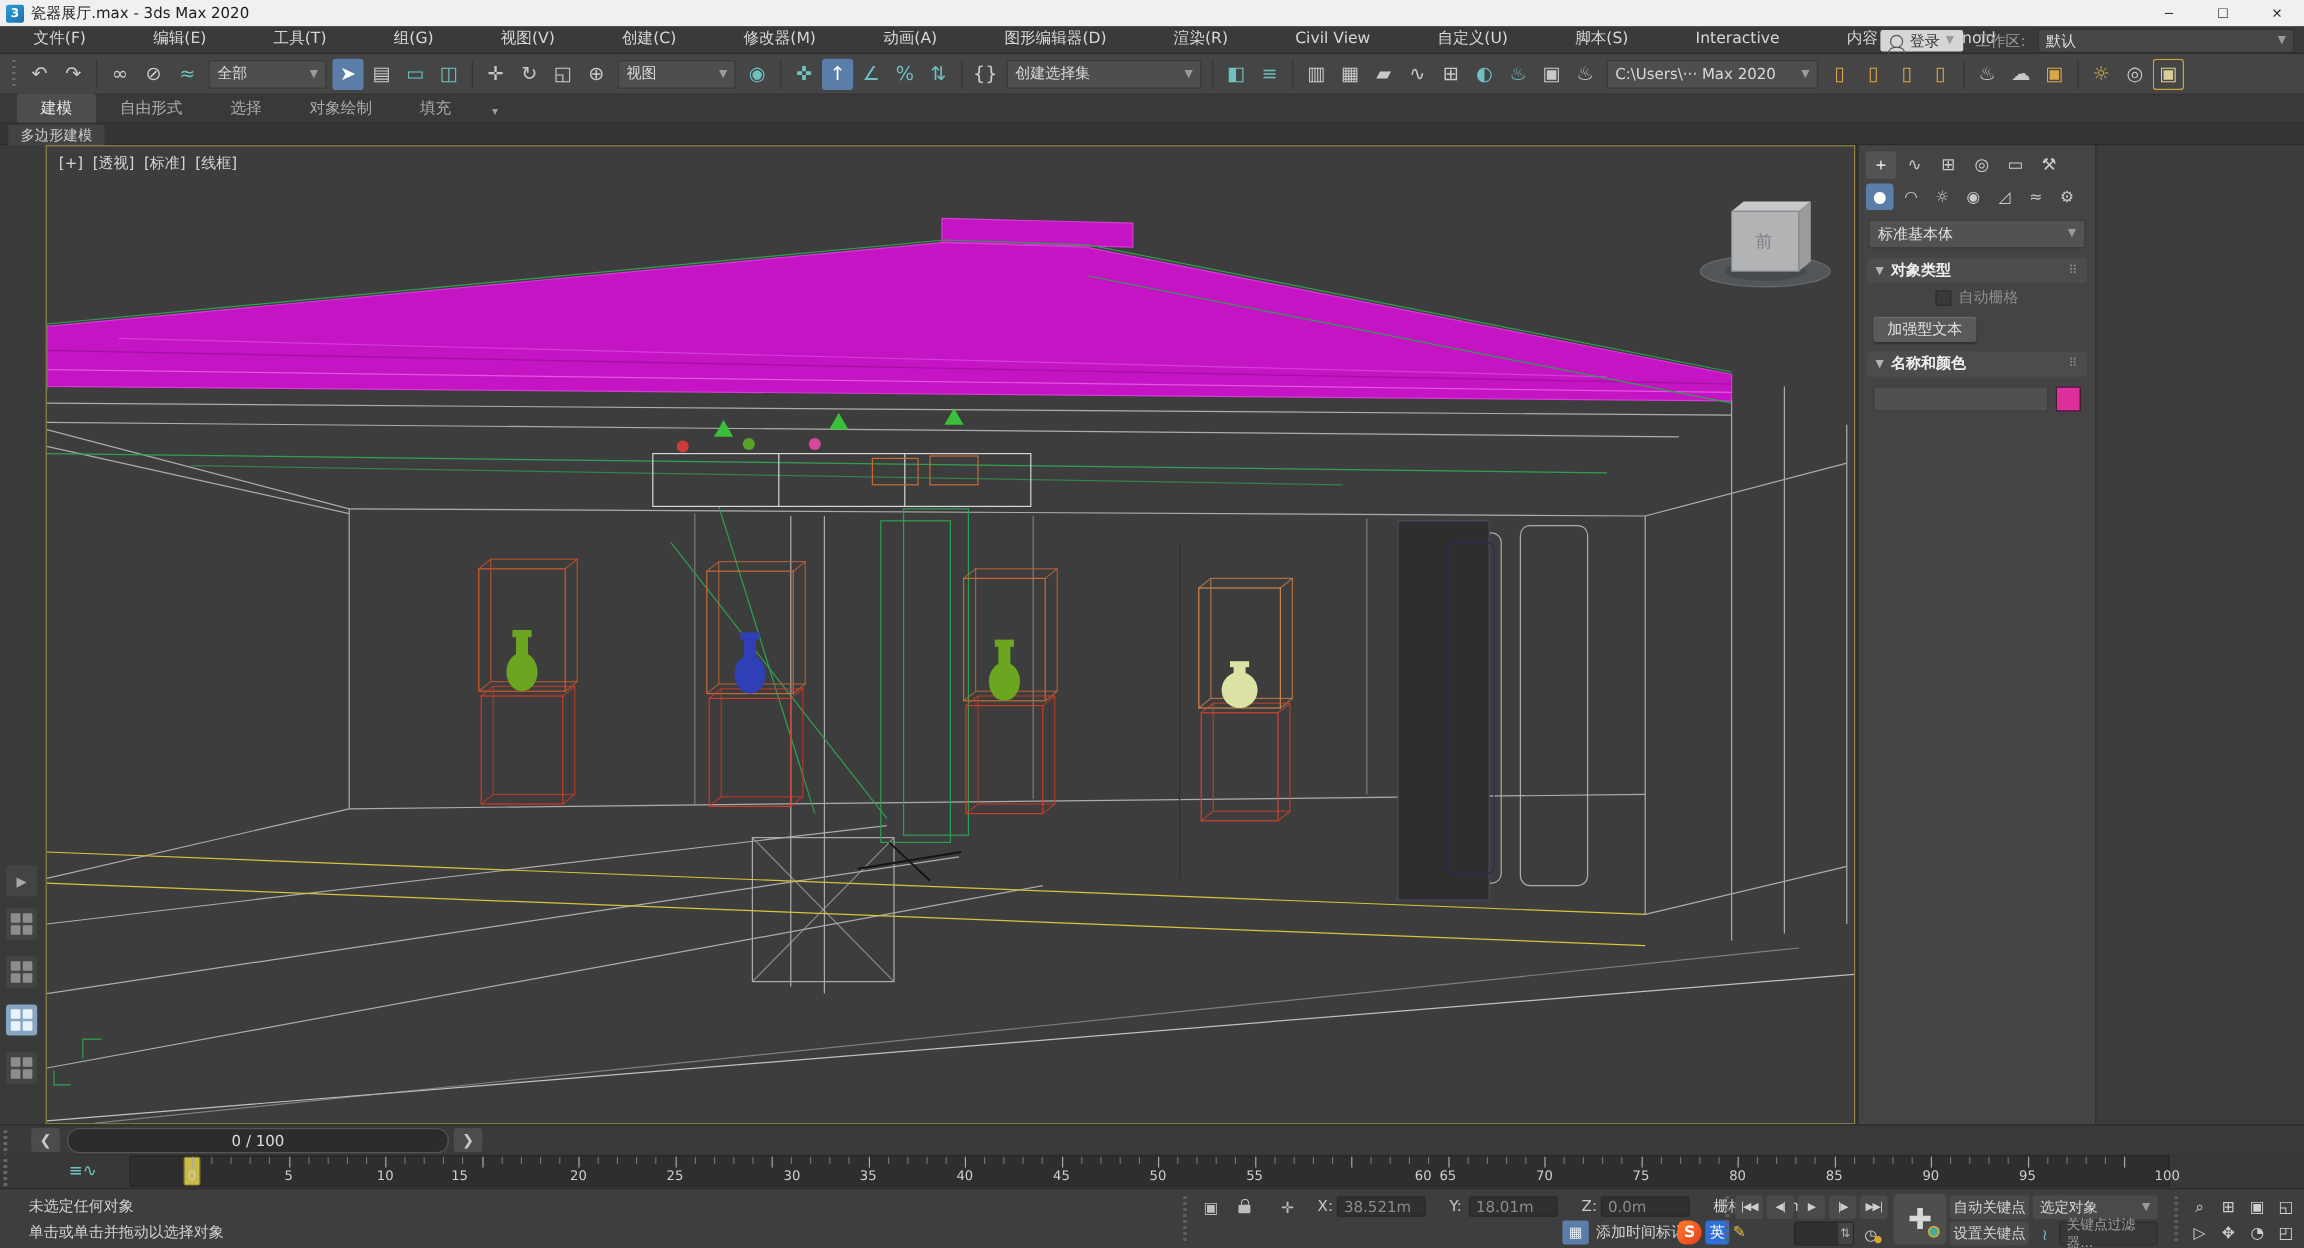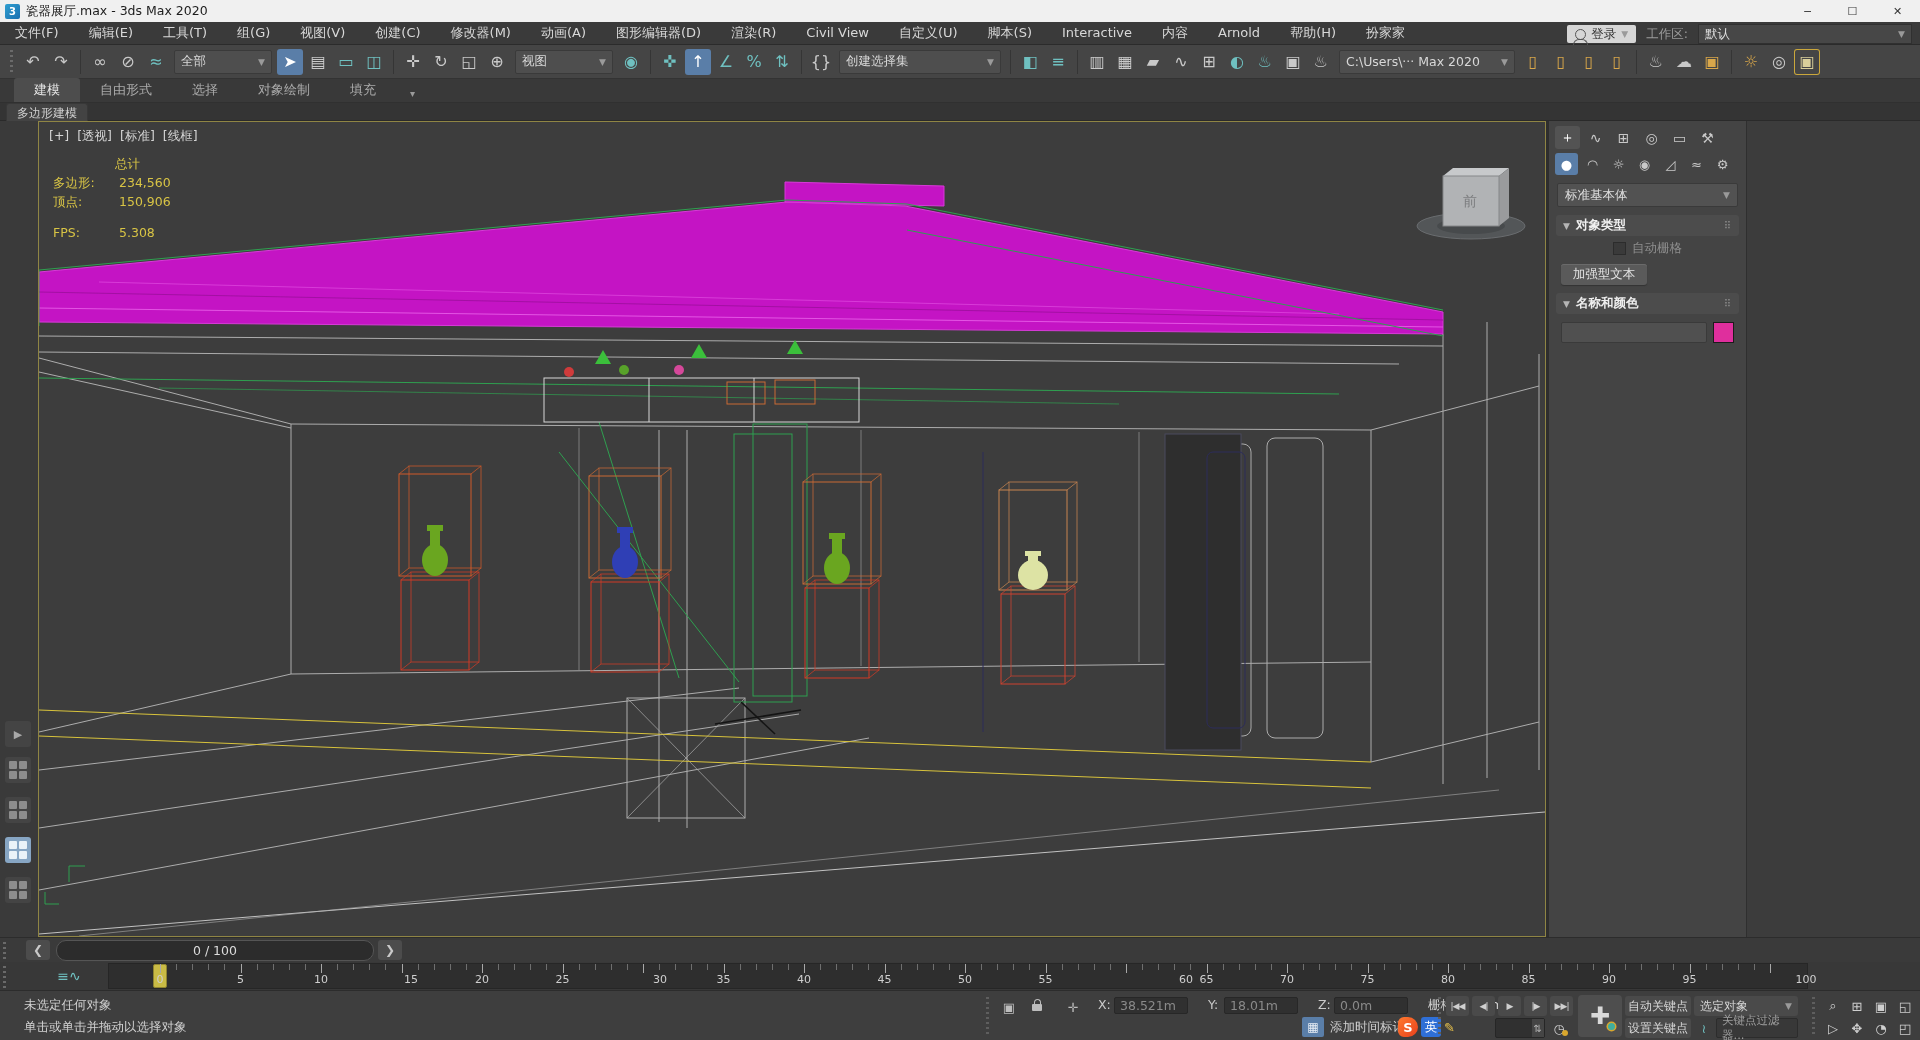--- a/index.html
+++ b/index.html
@@ -8,21 +8,21 @@
        background:#2e2e2e;-webkit-font-smoothing:antialiased;}
   
   #titlebar{position:absolute;left:0;top:0;width:100%;height:22px;background:#f0f0f0;display:flex;align-items:center;}
   #appicon{width:15px;height:15px;margin:0 6px 0 5px;border-radius:2px;background:linear-gradient(135deg,#2f9fd0,#1b6fb0);
            color:#fff;font-size:10px;font-weight:bold;display:flex;align-items:center;justify-content:center;}
   #title{color:#1c1c1c;font-size:12.5px;}
   #winbtns{position:absolute;right:0;top:0;height:22px;display:flex;}
   .winbtn{width:45px;height:22px;display:flex;align-items:center;justify-content:center;color:#333;font-size:11px;}
   
   #menubar{position:absolute;left:0;top:22px;width:100%;height:23px;background:#3a3a3a;display:flex;align-items:center;border-bottom:1px solid #2b2b2b;box-sizing:border-box;}
-  .mitem{padding:0 15px;color:#d8d8d8;font-size:13px;line-height:22px;white-space:nowrap;}
+  .mitem{padding:0 28px;color:#d8d8d8;font-size:13px;line-height:22px;white-space:nowrap;}
   #menubar-right{position:absolute;right:8px;top:2px;display:flex;align-items:center;gap:10px;}
   #login-pill{height:18px;background:#d6d6d6;border-radius:2px;display:flex;align-items:center;gap:5px;padding:0 8px;color:#333;}
   .person{width:9px;height:9px;border:1.5px solid #555;border-radius:50%;position:relative;}
   .person::after{content:"";position:absolute;left:-3px;top:9px;width:13px;height:5px;border:1.5px solid #555;border-bottom:none;border-radius:6px 6px 0 0;}
   #workspace-label{color:#9c9c9c;}
   #workspace-dd{width:200px;height:18px;background:#474747;border:1px solid #303030;display:flex;align-items:center;justify-content:space-between;padding:0 6px;color:#dcdcdc;}
   .dd-arrow{color:#9a9a9a;font-size:9px;}
   
   #toolbar{position:absolute;left:0;top:45px;width:100%;height:34px;background:#454545;border-bottom:1px solid #333;display:flex;align-items:center;padding-left:10px;box-sizing:border-box;gap:2px;}
   .grip{width:3px;height:24px;margin-right:5px;background:repeating-linear-gradient(#6a6a6a 0 2px,transparent 2px 5px);}
@@ -452,35 +452,20 @@
         <rect x="1404" y="54" width="56" height="50" fill="#b8babc" stroke="#8a8c8e"></rect>
         <text id="vc-text" x="1424" y="84" font-size="14" fill="#808284">前</text>
       </g>
     </svg>
     <div id="vp-label">
       <span>[+]</span>
       <span>[透视]</span>
       <span>[标准]</span>
       <span>[线框]</span>
     </div>
-    <div id="vp-stats">
-      <div id="stats-total">总计</div>
-      <div class="trow">
-          <span class="sl">多边形:</span>
-          <span class="sv">234,560</span>
-        </div>
-      <div class="trow">
-          <span class="sl">顶点:</span>
-          <span class="sv">150,906</span>
-        </div>
-      <div class="trow" id="fps-row">
-          <span class="sl">FPS:</span>
-          <span class="sv">5.308</span>
-        </div>
-    </div>
   </div>
 
   <div id="cmdpanel">
     <div class="cp-row" id="cp-tabs">
         <div class="cp-tab active">＋</div>
         <div class="cp-tab">∿</div>
         <div class="cp-tab">⊞</div>
         <div class="cp-tab">◎</div>
         <div class="cp-tab">▭</div>
         <div class="cp-tab">⚒</div>
@@ -545,21 +530,21 @@
         <div class="tick" style="left: 272.7px;"></div>
         <div class="tick" style="left: 288.8px;"></div>
         <div class="tick" style="left: 304.9px;"></div>
         <div class="tick major" style="left: 321px;"></div>
         <div class="ticklabel" style="left: 309px;">10</div>
         <div class="tick" style="left: 337.1px;"></div>
         <div class="tick" style="left: 353.2px;"></div>
         <div class="tick" style="left: 369.3px;"></div>
         <div class="tick" style="left: 385.4px;"></div>
         <div class="tick major" style="left: 401.5px;"></div>
-        <div class="ticklabel" style="left: 399px;">15</div>
+        <div class="ticklabel" style="left: 371px;">15</div>
         <div class="tick" style="left: 417.6px;"></div>
         <div class="tick" style="left: 433.7px;"></div>
         <div class="tick" style="left: 449.8px;"></div>
         <div class="tick" style="left: 465.9px;"></div>
         <div class="tick major" style="left: 482px;"></div>
         <div class="ticklabel" style="left: 470px;">20</div>
         <div class="tick" style="left: 498.1px;"></div>
         <div class="tick" style="left: 514.2px;"></div>
         <div class="tick" style="left: 530.3px;"></div>
         <div class="tick" style="left: 546.4px;"></div>

